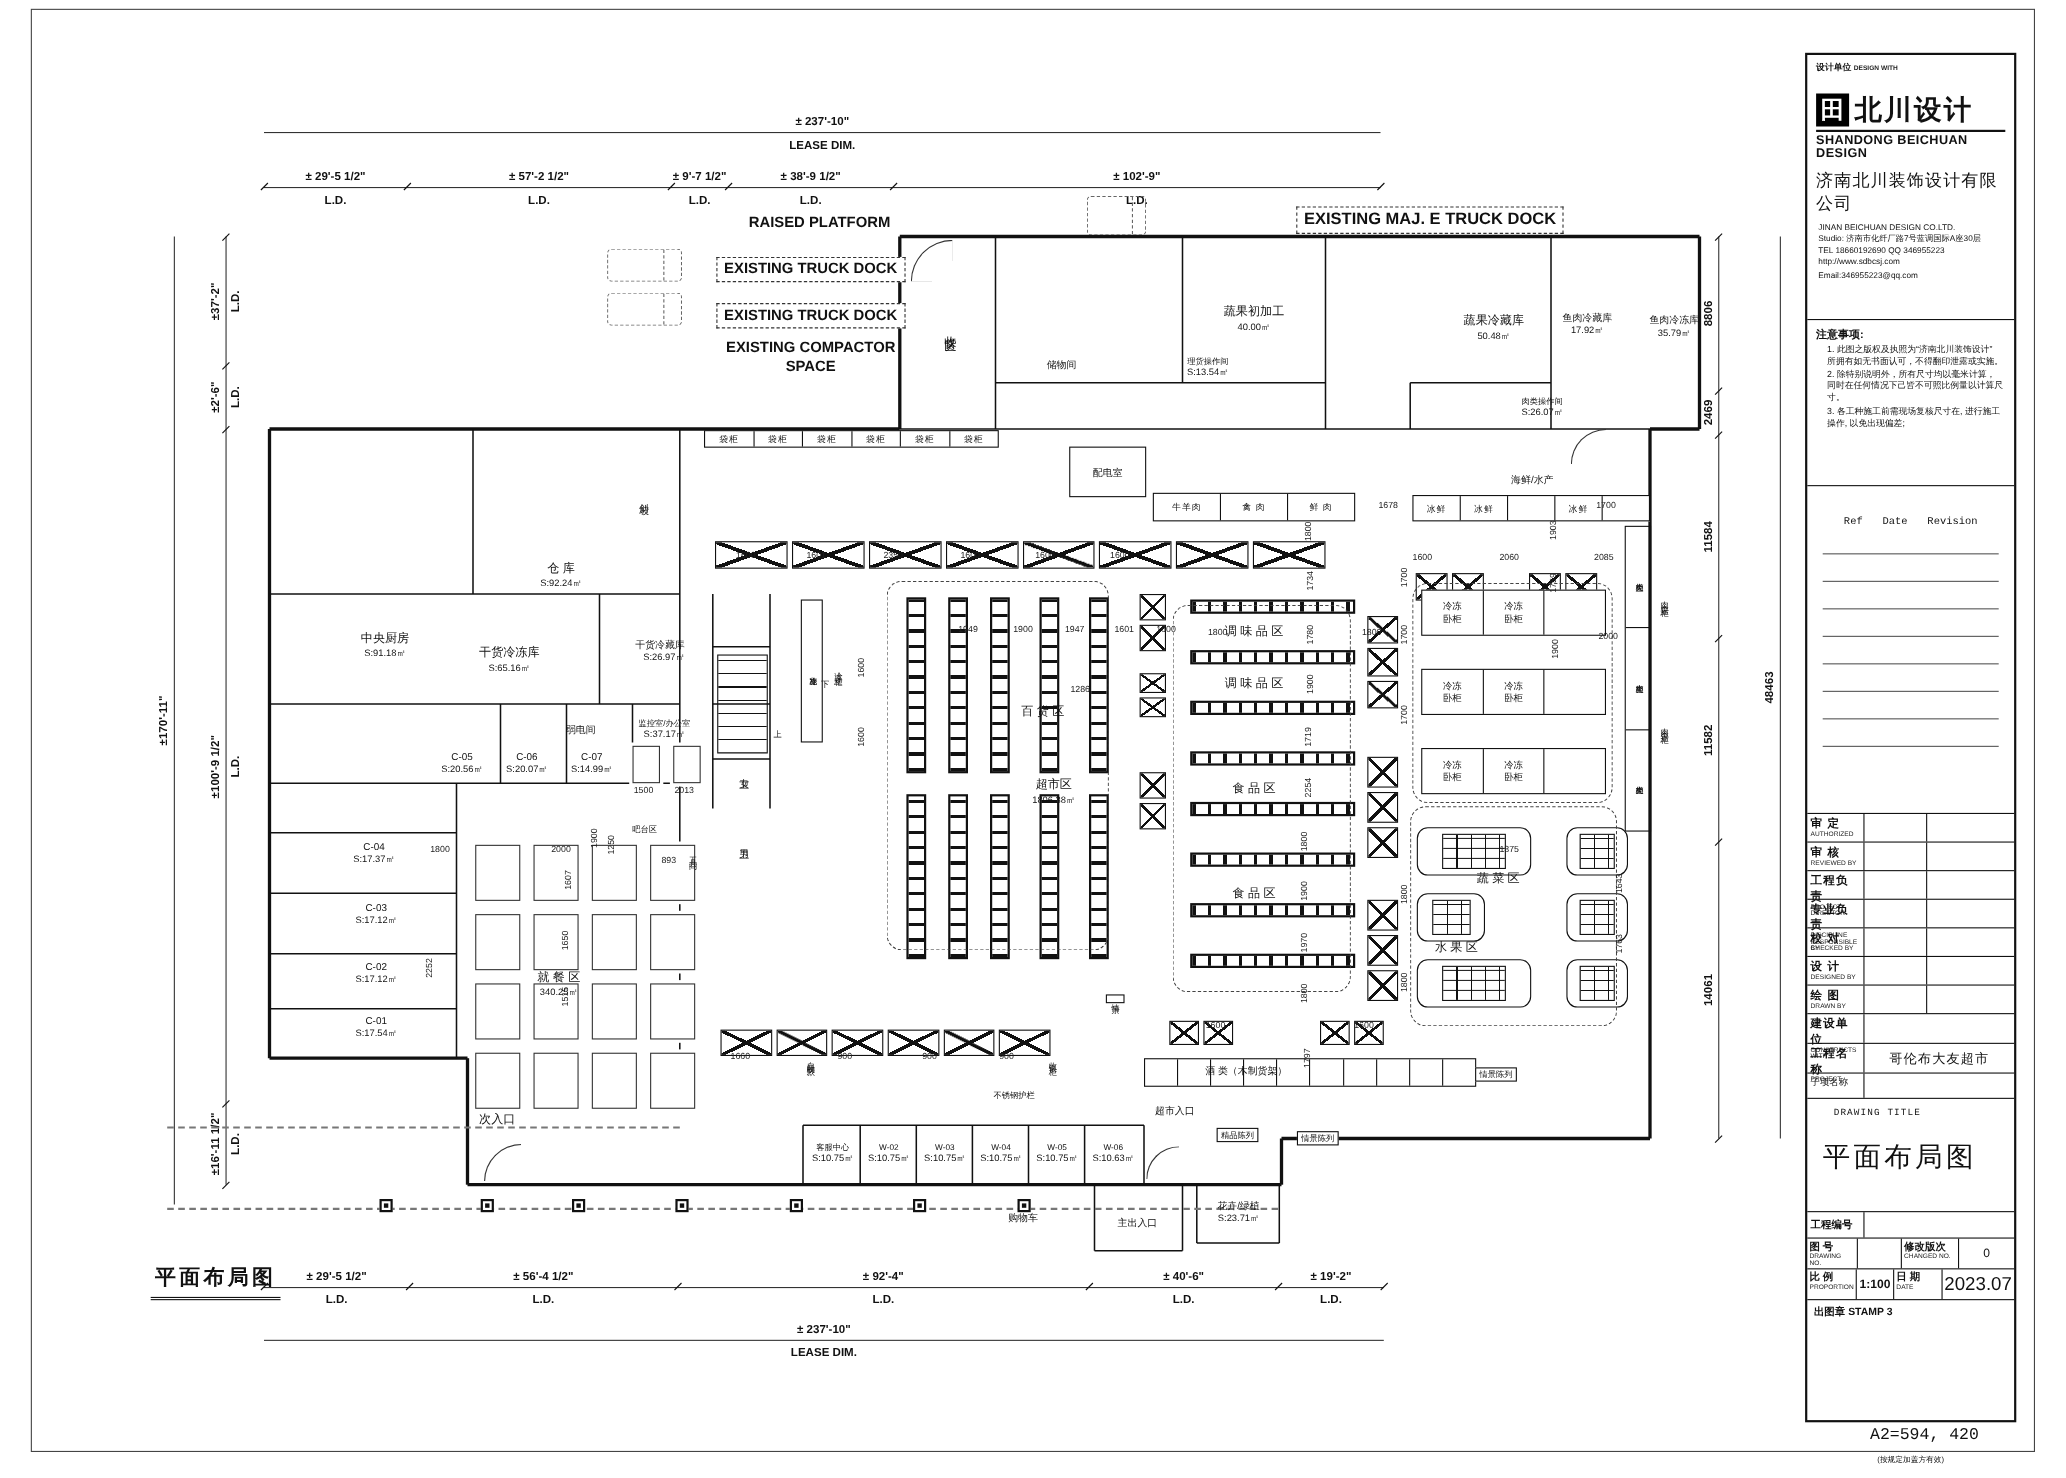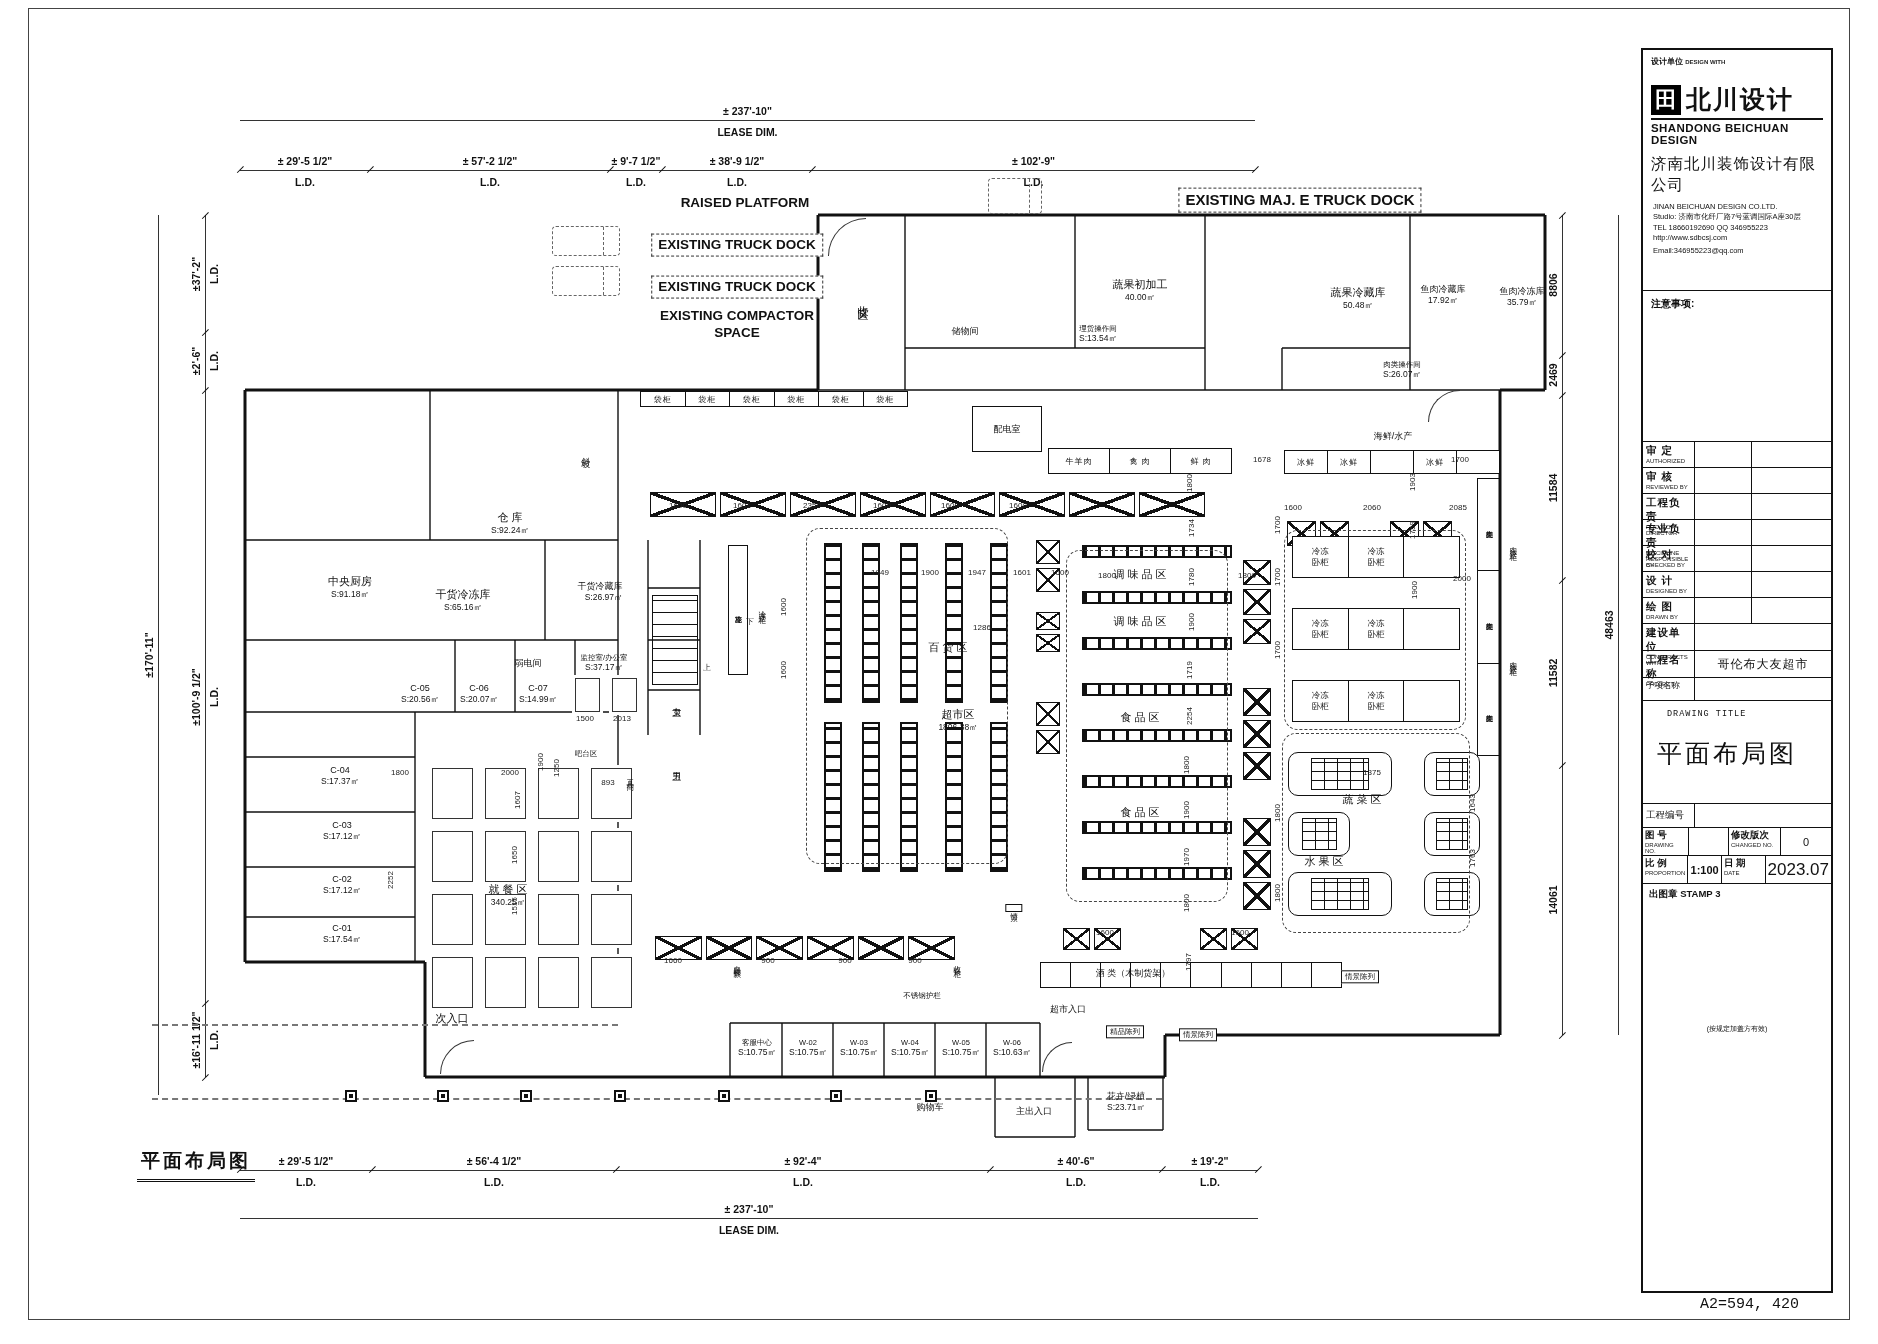--- a/index.html
+++ b/index.html
@@ -564,20 +564,42 @@
       <div id="logo-en">SHANDONG BEICHUAN DESIGN</div>
       <div id="company-cn">济南北川装饰设计有限公司</div>
       <div class="addr">JINAN  BEICHUAN  DESIGN CO.LTD.</div>
       <div class="addr">Studio: 济南市化纤厂路7号蓝调国际A座30层</div>
       <div class="addr">TEL 18660192690        QQ 346955223</div>
       <div class="addr">http://www.sdbcsj.com</div>
       <div class="addr" style="margin-top:4px;">Email:346955223@qq.com</div>
     </div>
     <div class="tb-sec" style="height:145px;">
       <div id="notes-title">注意事项:</div>
+      <div id="notes-list">
+          <div class="note-line">1. 此图之版权及执照为“济南北川装饰设计” 所拥有如无书面认可，不得翻印泄露或实施。</div>
+          <div class="note-line">2. 除特别说明外，所有尺寸均以毫米计算，同时在任何情况下己皆不可照比例量以计算尺寸。</div>
+          <div class="note-line">3. 各工种施工前需现场复核尺寸在, 进行施工操作, 以免出现偏差;</div>
+        </div>
+    </div>
+    <div class="tb-sec" style="height:272px;">
+      <div id="rev-head">
+          <span>Ref</span>
+          <span>Date</span>
+          <span>Revision</span>
+        </div>
+      <div id="rev-lines">
+          <div class="rev-line"></div>
+          <div class="rev-line"></div>
+          <div class="rev-line"></div>
+          <div class="rev-line"></div>
+          <div class="rev-line"></div>
+          <div class="rev-line"></div>
+          <div class="rev-line"></div>
+          <div class="rev-line"></div>
+        </div>
     </div>
     <div id="signoff">
         <div class="so-row" style="height: 25px;">
           <div class="so-lab">
             <div class="cn">审  定</div>
             <div class="tiny">AUTHORIZED</div>
           </div>
           <div class="so-mid"></div>
           <div style="flex: 1 1 0%;"></div>
         </div>
@@ -649,21 +671,21 @@
           <div style="font-size:8.5px;">子项名称</div>
         </div>
       <div class="fld-val"></div>
     </div>
     <div class="tb-sec" style="height:95px;border-bottom:1px solid #111;">
       <div id="dt-head">DRAWING TITLE</div>
       <div id="dt-title">平面布局图</div>
     </div>
     <div class="so-row2" style="height:23px;">
       <div class="so-lab" style="display:flex;align-items:center;">
-          <div style="font-size:9.5px;font-weight:normal;">工程编号</div>
+          <div style="font-size:9.5px;font-weight:bold;">工程编号</div>
         </div>
       <div class="fld-val"></div>
     </div>
     <div class="srow" style="height:27px;">
       <div class="scell" style="width:46px;">
           <div style="font-size:9.5px;font-weight:bold;">图  号</div>
           <div class="tiny">DRAWING NO.</div>
         </div>
       <div class="scell" style="width:40px;"></div>
       <div class="scell" style="width:52px;">

